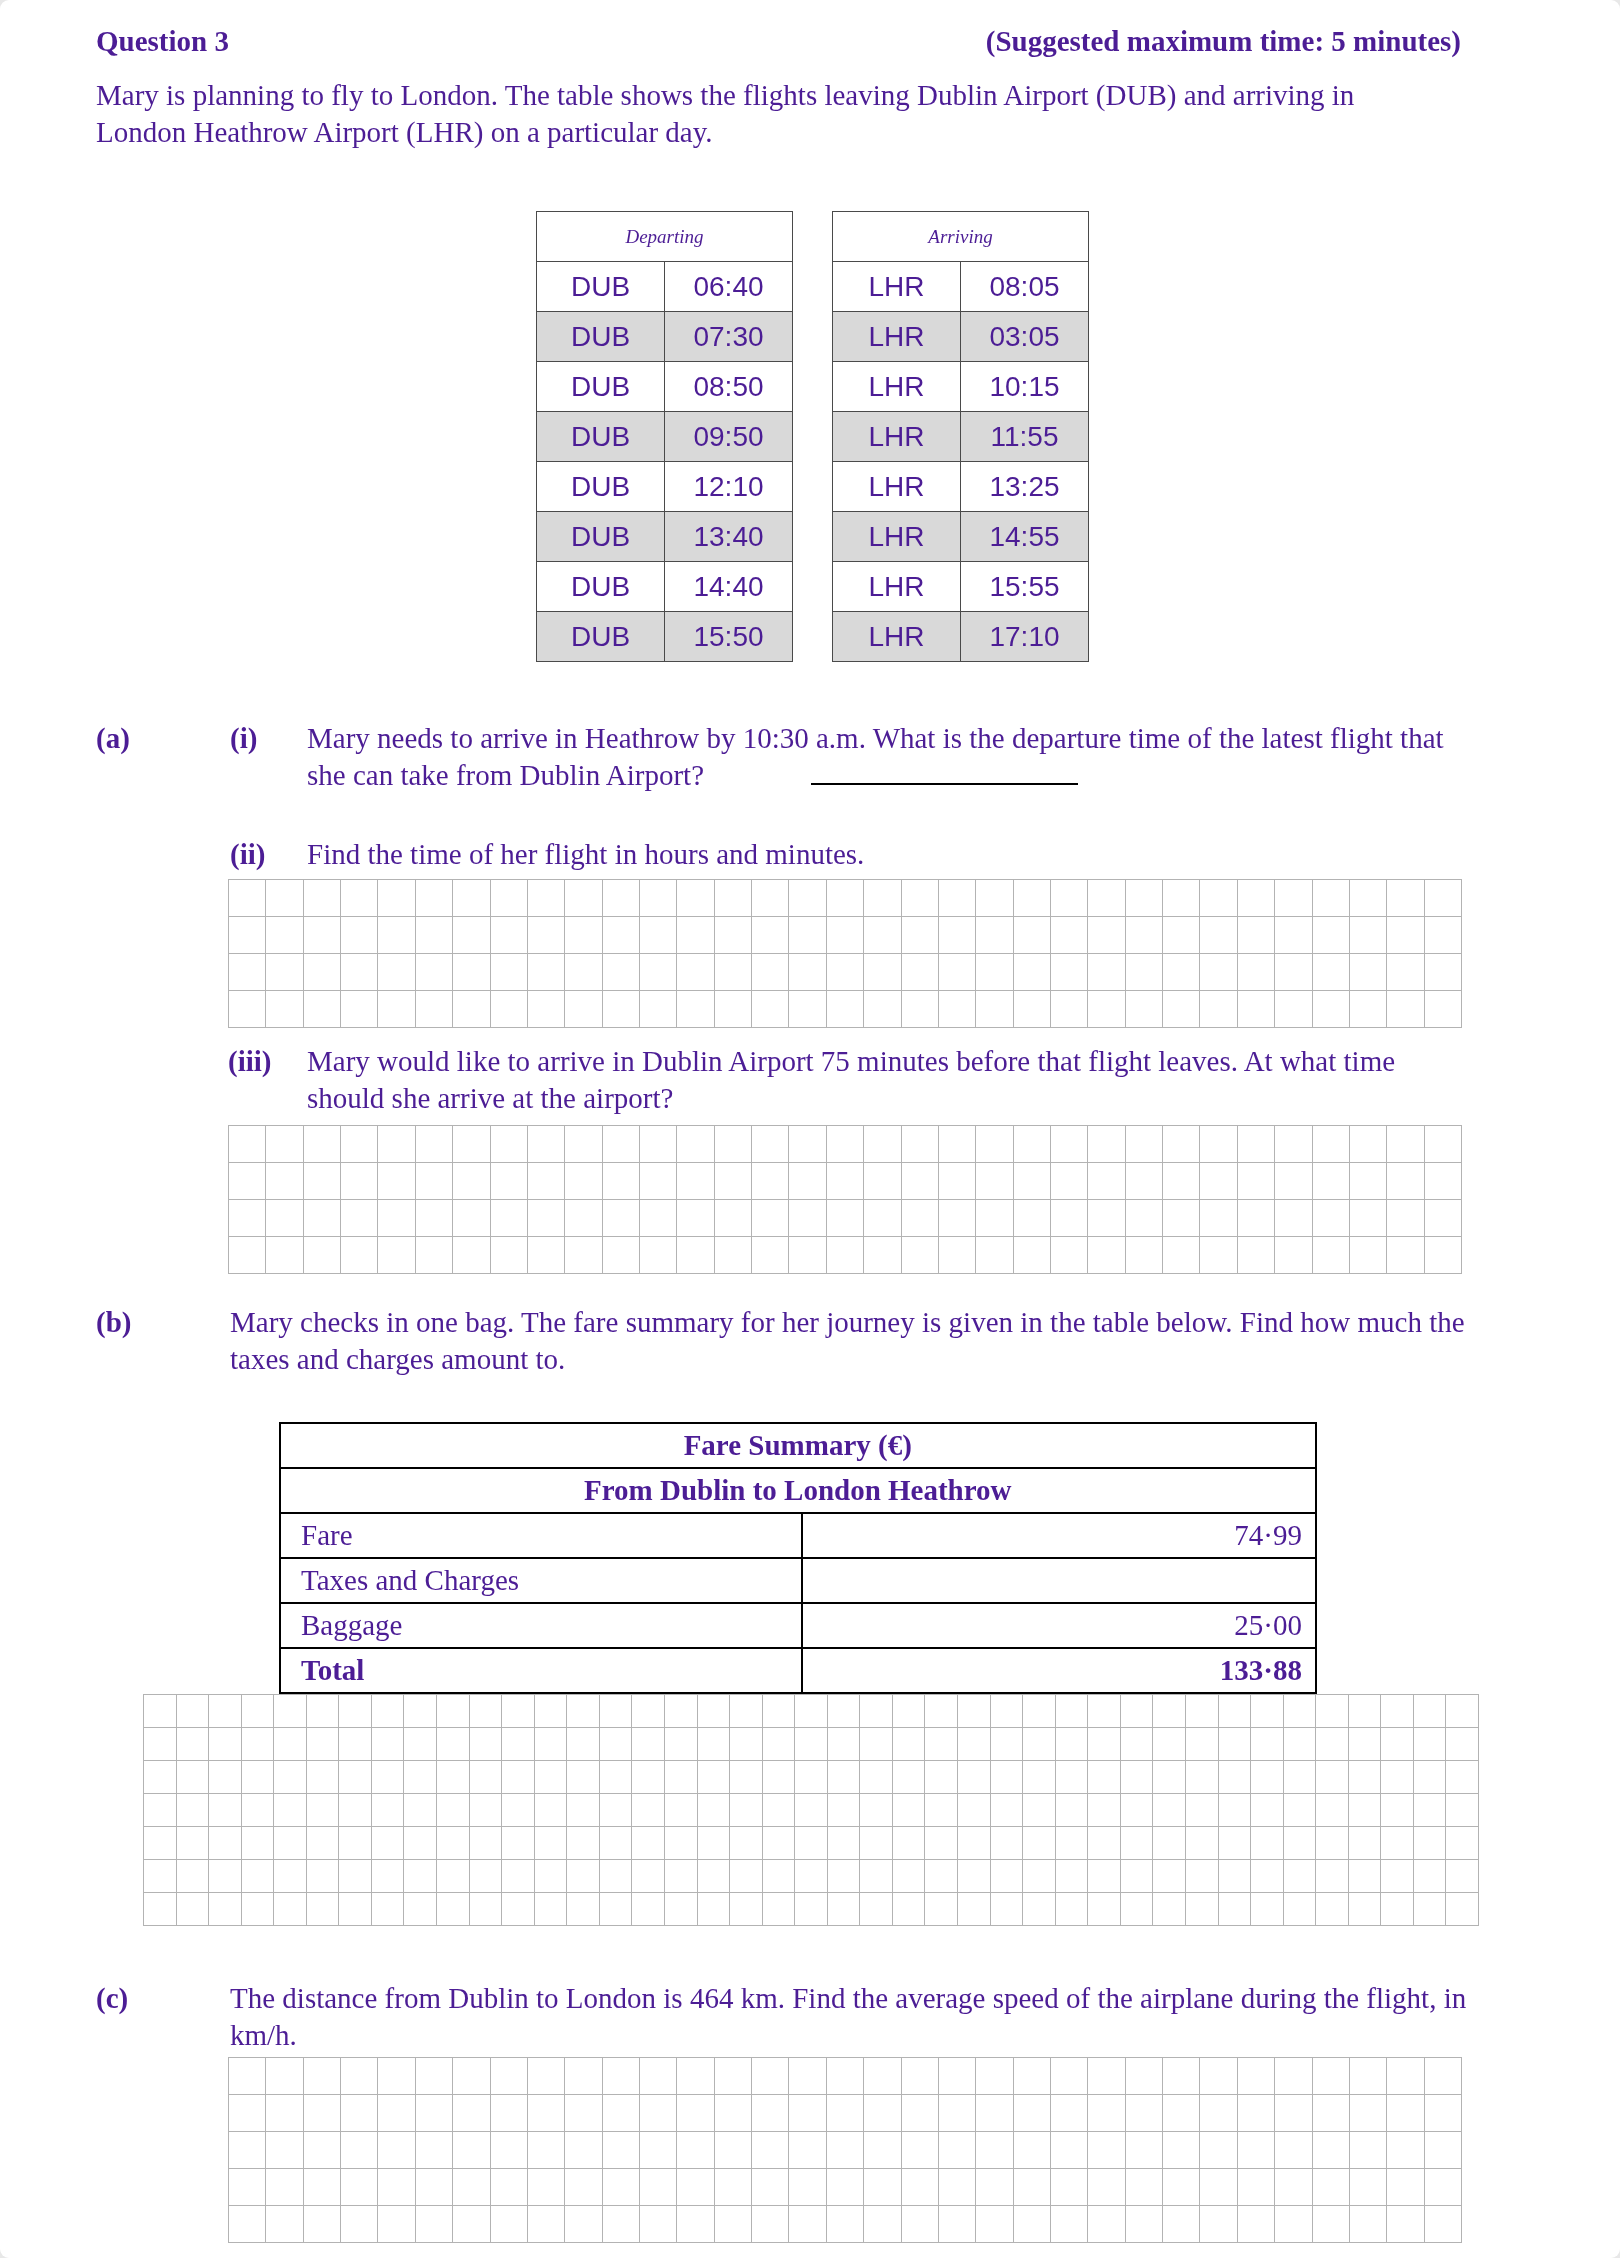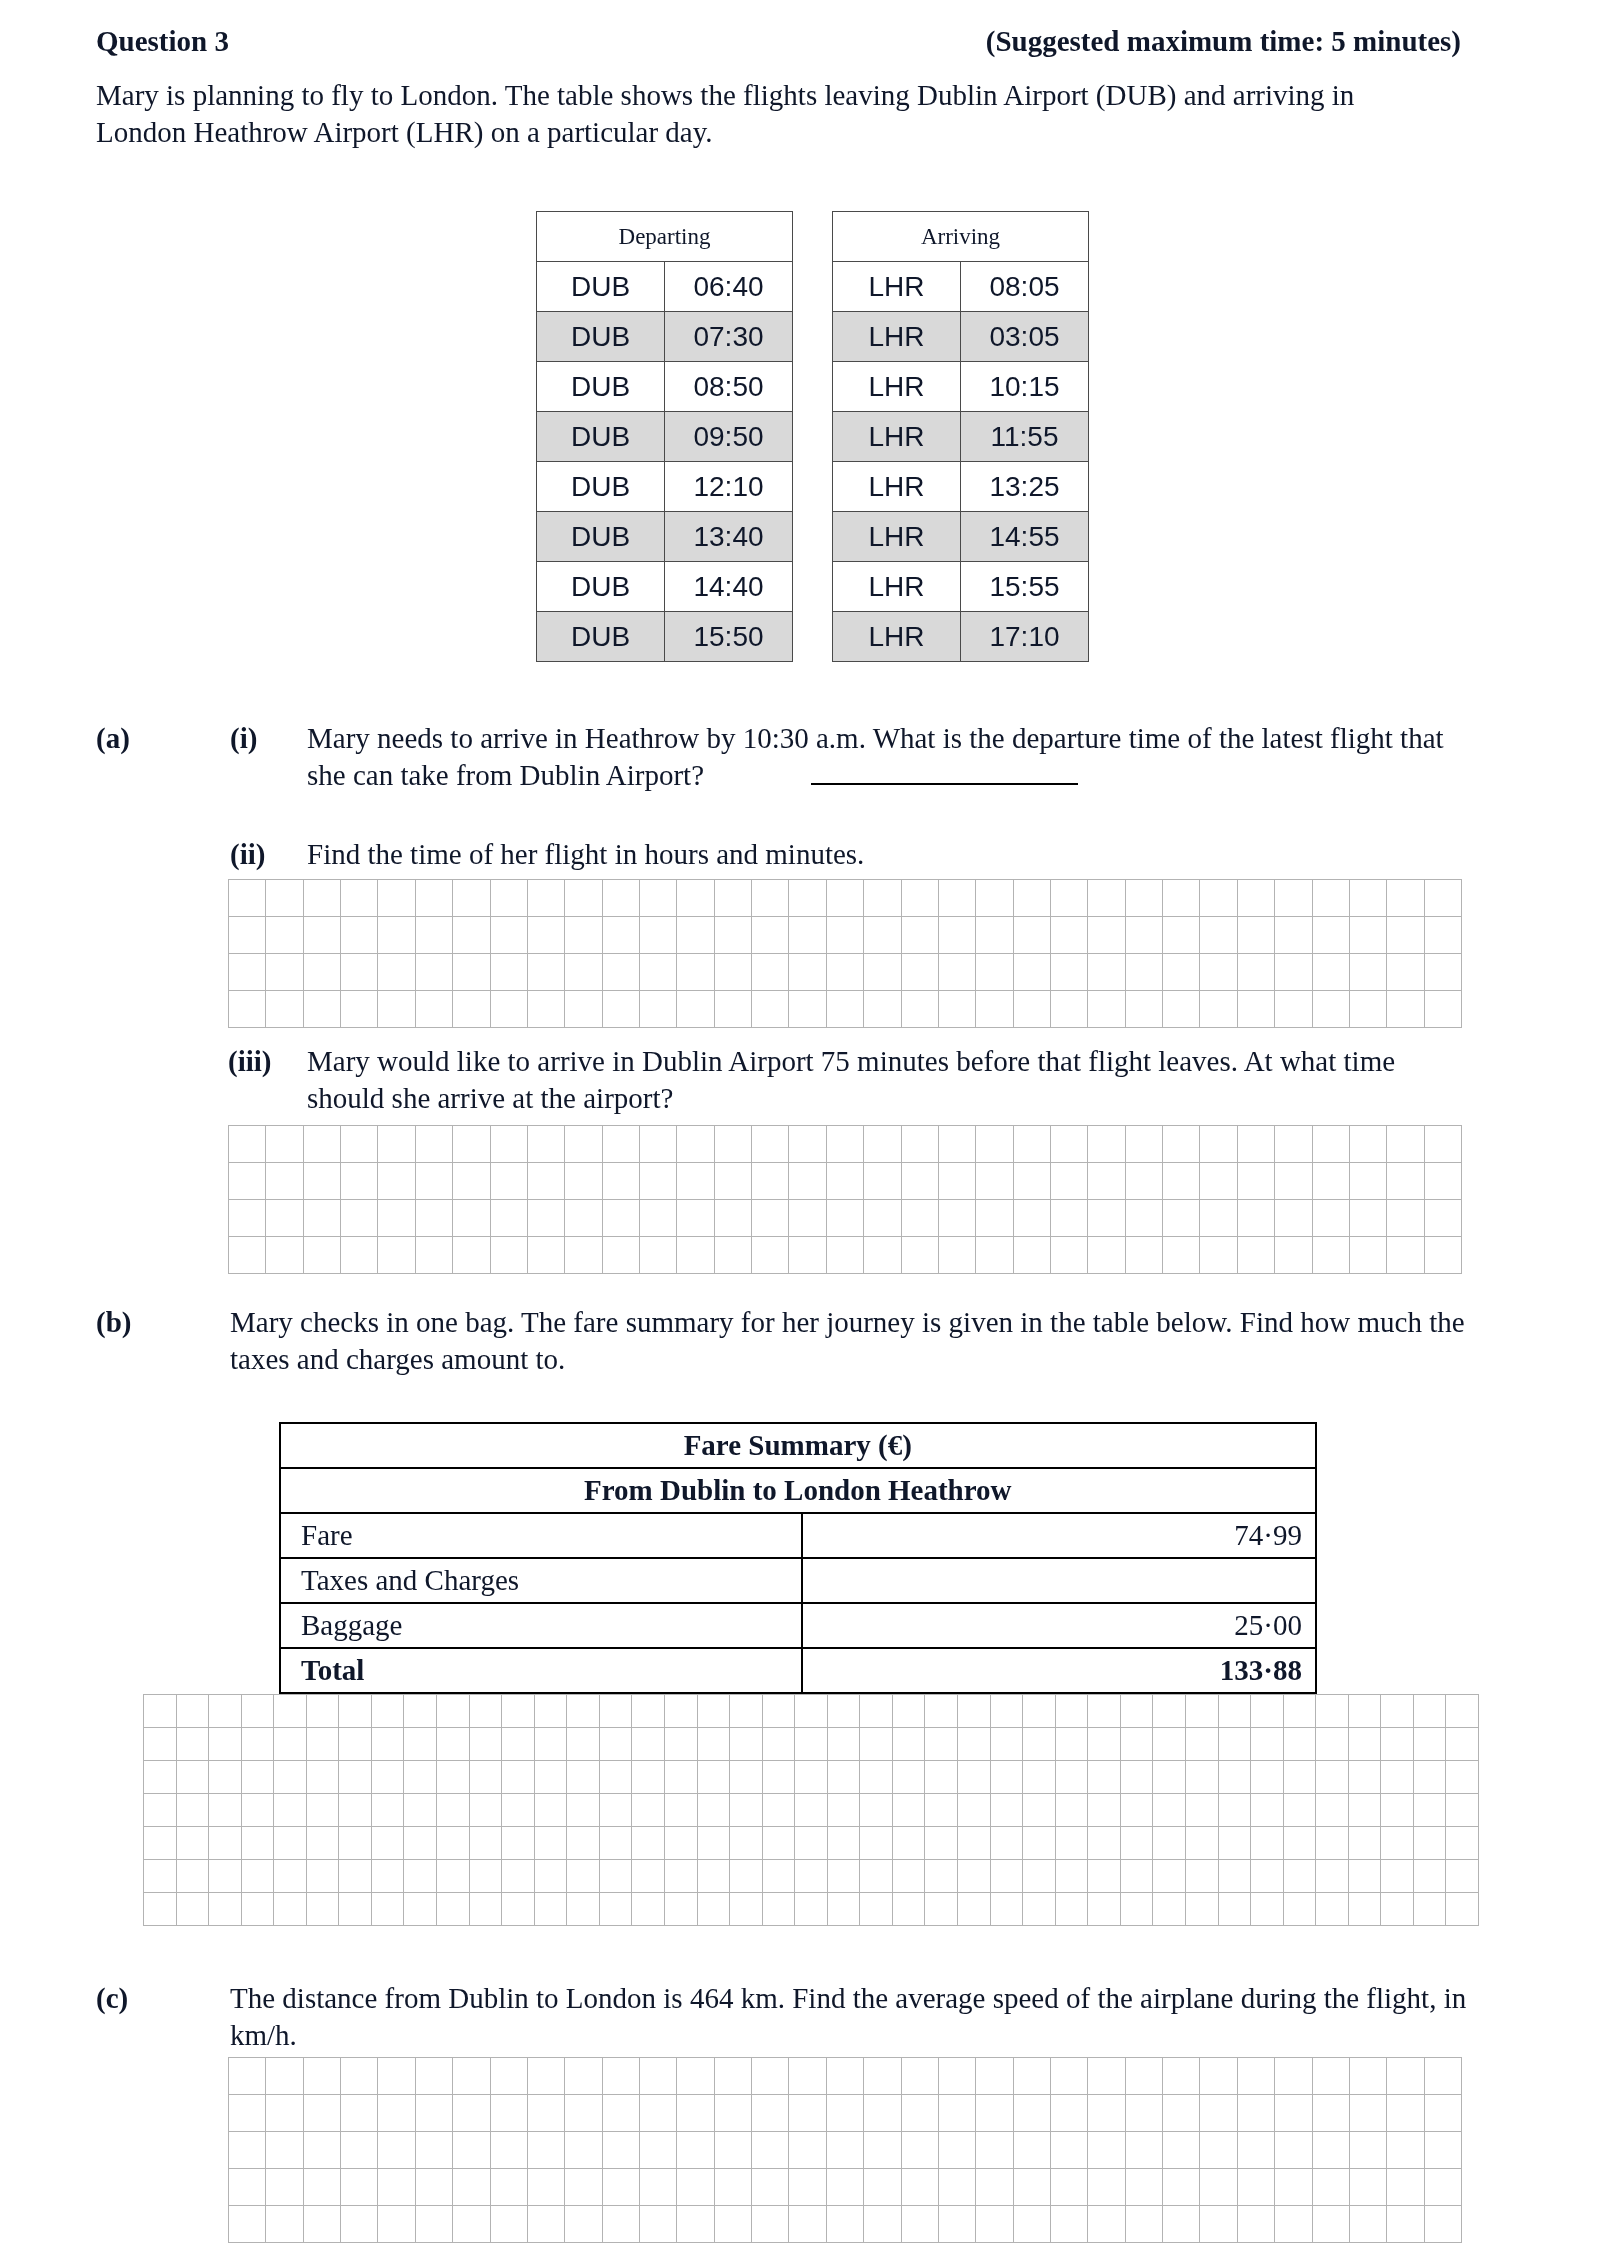--- a/index.html
+++ b/index.html
@@ -1,43 +1,44 @@
 <!DOCTYPE html>
 <html style="font-size:14.3px"><head>
 <meta charset="utf-8">
 <style>
   html,body{margin:0;padding:0;background:#e8e8e8;}
   .page{
     position:relative;
     width:1620px;height:2258px;
     background:#ffffff;
     font-family:"Liberation Serif","DejaVu Serif",serif;
-    font-size:29px;line-height:37px;color:#0f172a;
+    font-size:29px;line-height:37px;color:#4c1d95;
     overflow:hidden;
     margin:0 auto;
+    border-radius:9px;
   }
   .row{position:absolute;left:0;top:0;width:1620px;}
   .lbl{position:absolute;top:0;font-weight:bold;}
   .txt{position:absolute;top:0;}
   .header-row{position:absolute;left:96px;top:23px;width:1365px;display:flex;justify-content:space-between;font-weight:bold;}
   .intro{position:absolute;left:96px;top:77px;width:1310px;}
 
   
   .flight-wrap{position:absolute;left:536px;top:211px;display:flex;gap:39px;}
   .ftable{border-collapse:collapse;}
   .ftable td{
     border:1.4px solid #4a4a4a;
     width:127px;height:49px;
     text-align:center;vertical-align:middle;
     font-family:"Liberation Sans","DejaVu Sans",sans-serif;
     font-size:28px;padding:0;
   }
   .ftable tr.fhead td{
     font-family:"Liberation Serif","DejaVu Serif",serif;
-    font-size:23px;background:#fff;
+    font-size:19px;background:#fff;font-style:italic;
   }
   .ftable tr:nth-child(odd):not(.fhead) td{background:#d9d9d9;}
 
   
   .ans-line{display:inline-block;width:267px;height:0.9em;border-bottom:2px solid #000;margin-left:107px;}
 
   
   .grid{
     position:absolute;display:grid;
     border-top:1.3px solid #b3b3b3;border-left:1.3px solid #b3b3b3;

